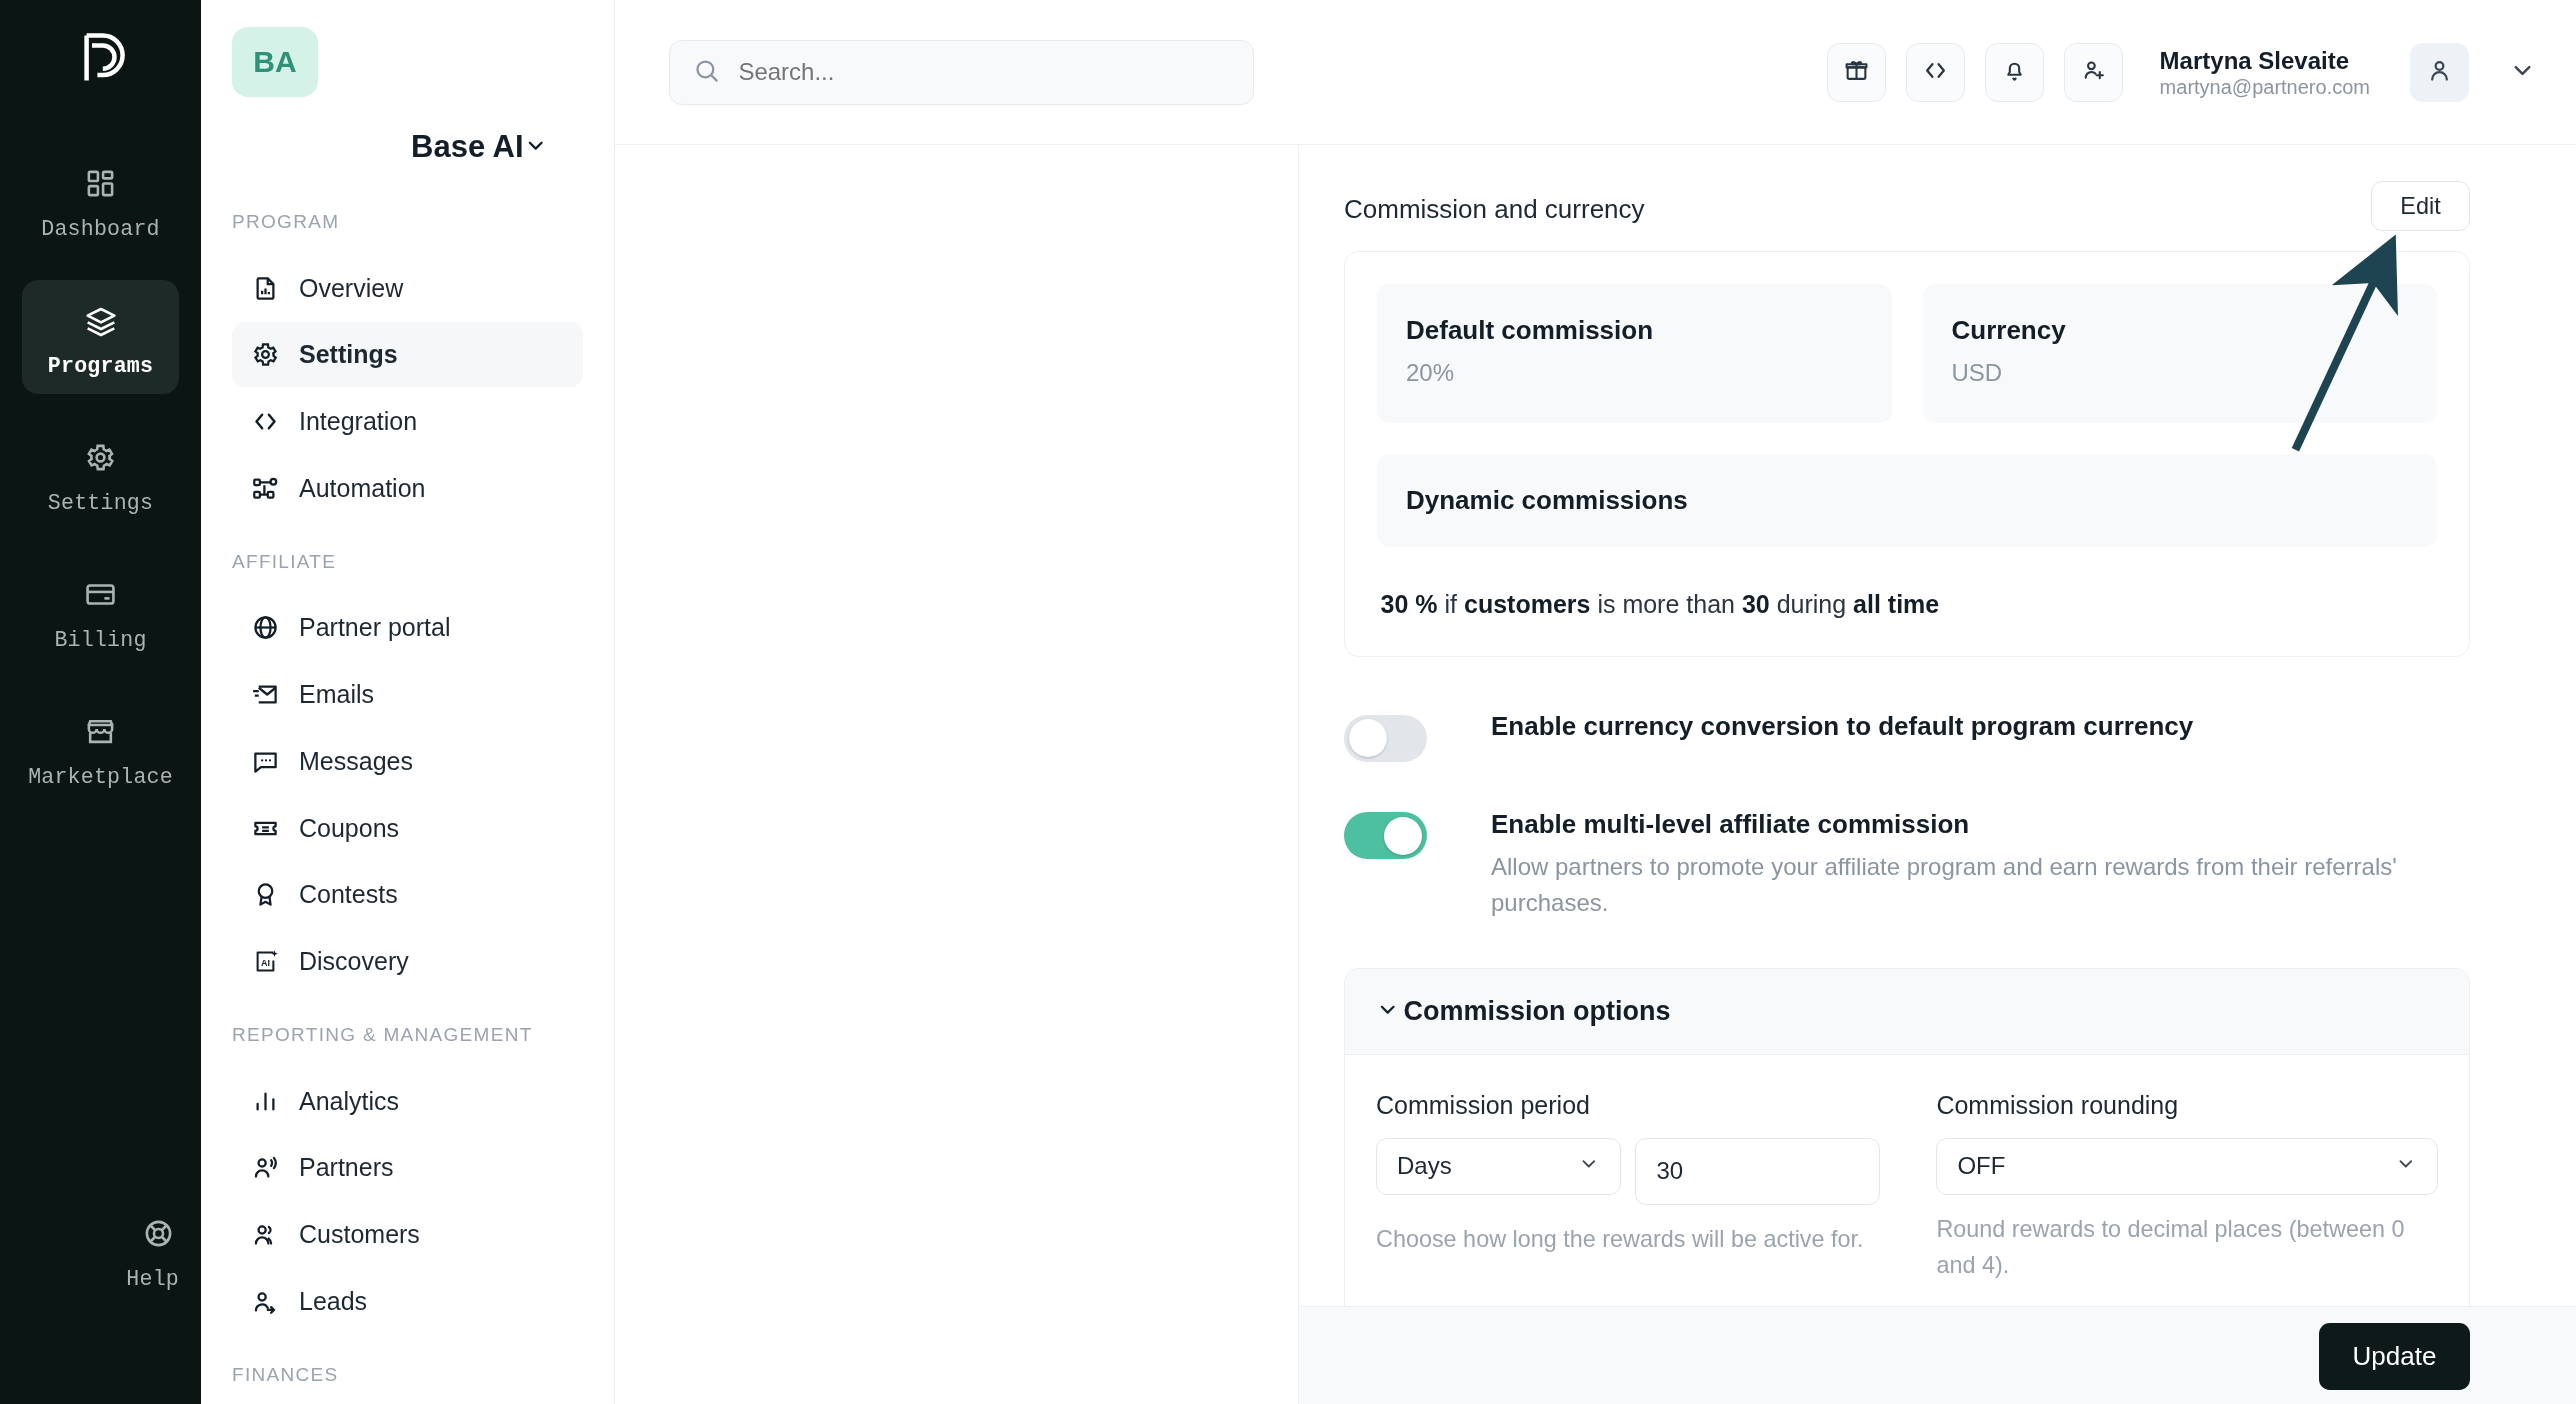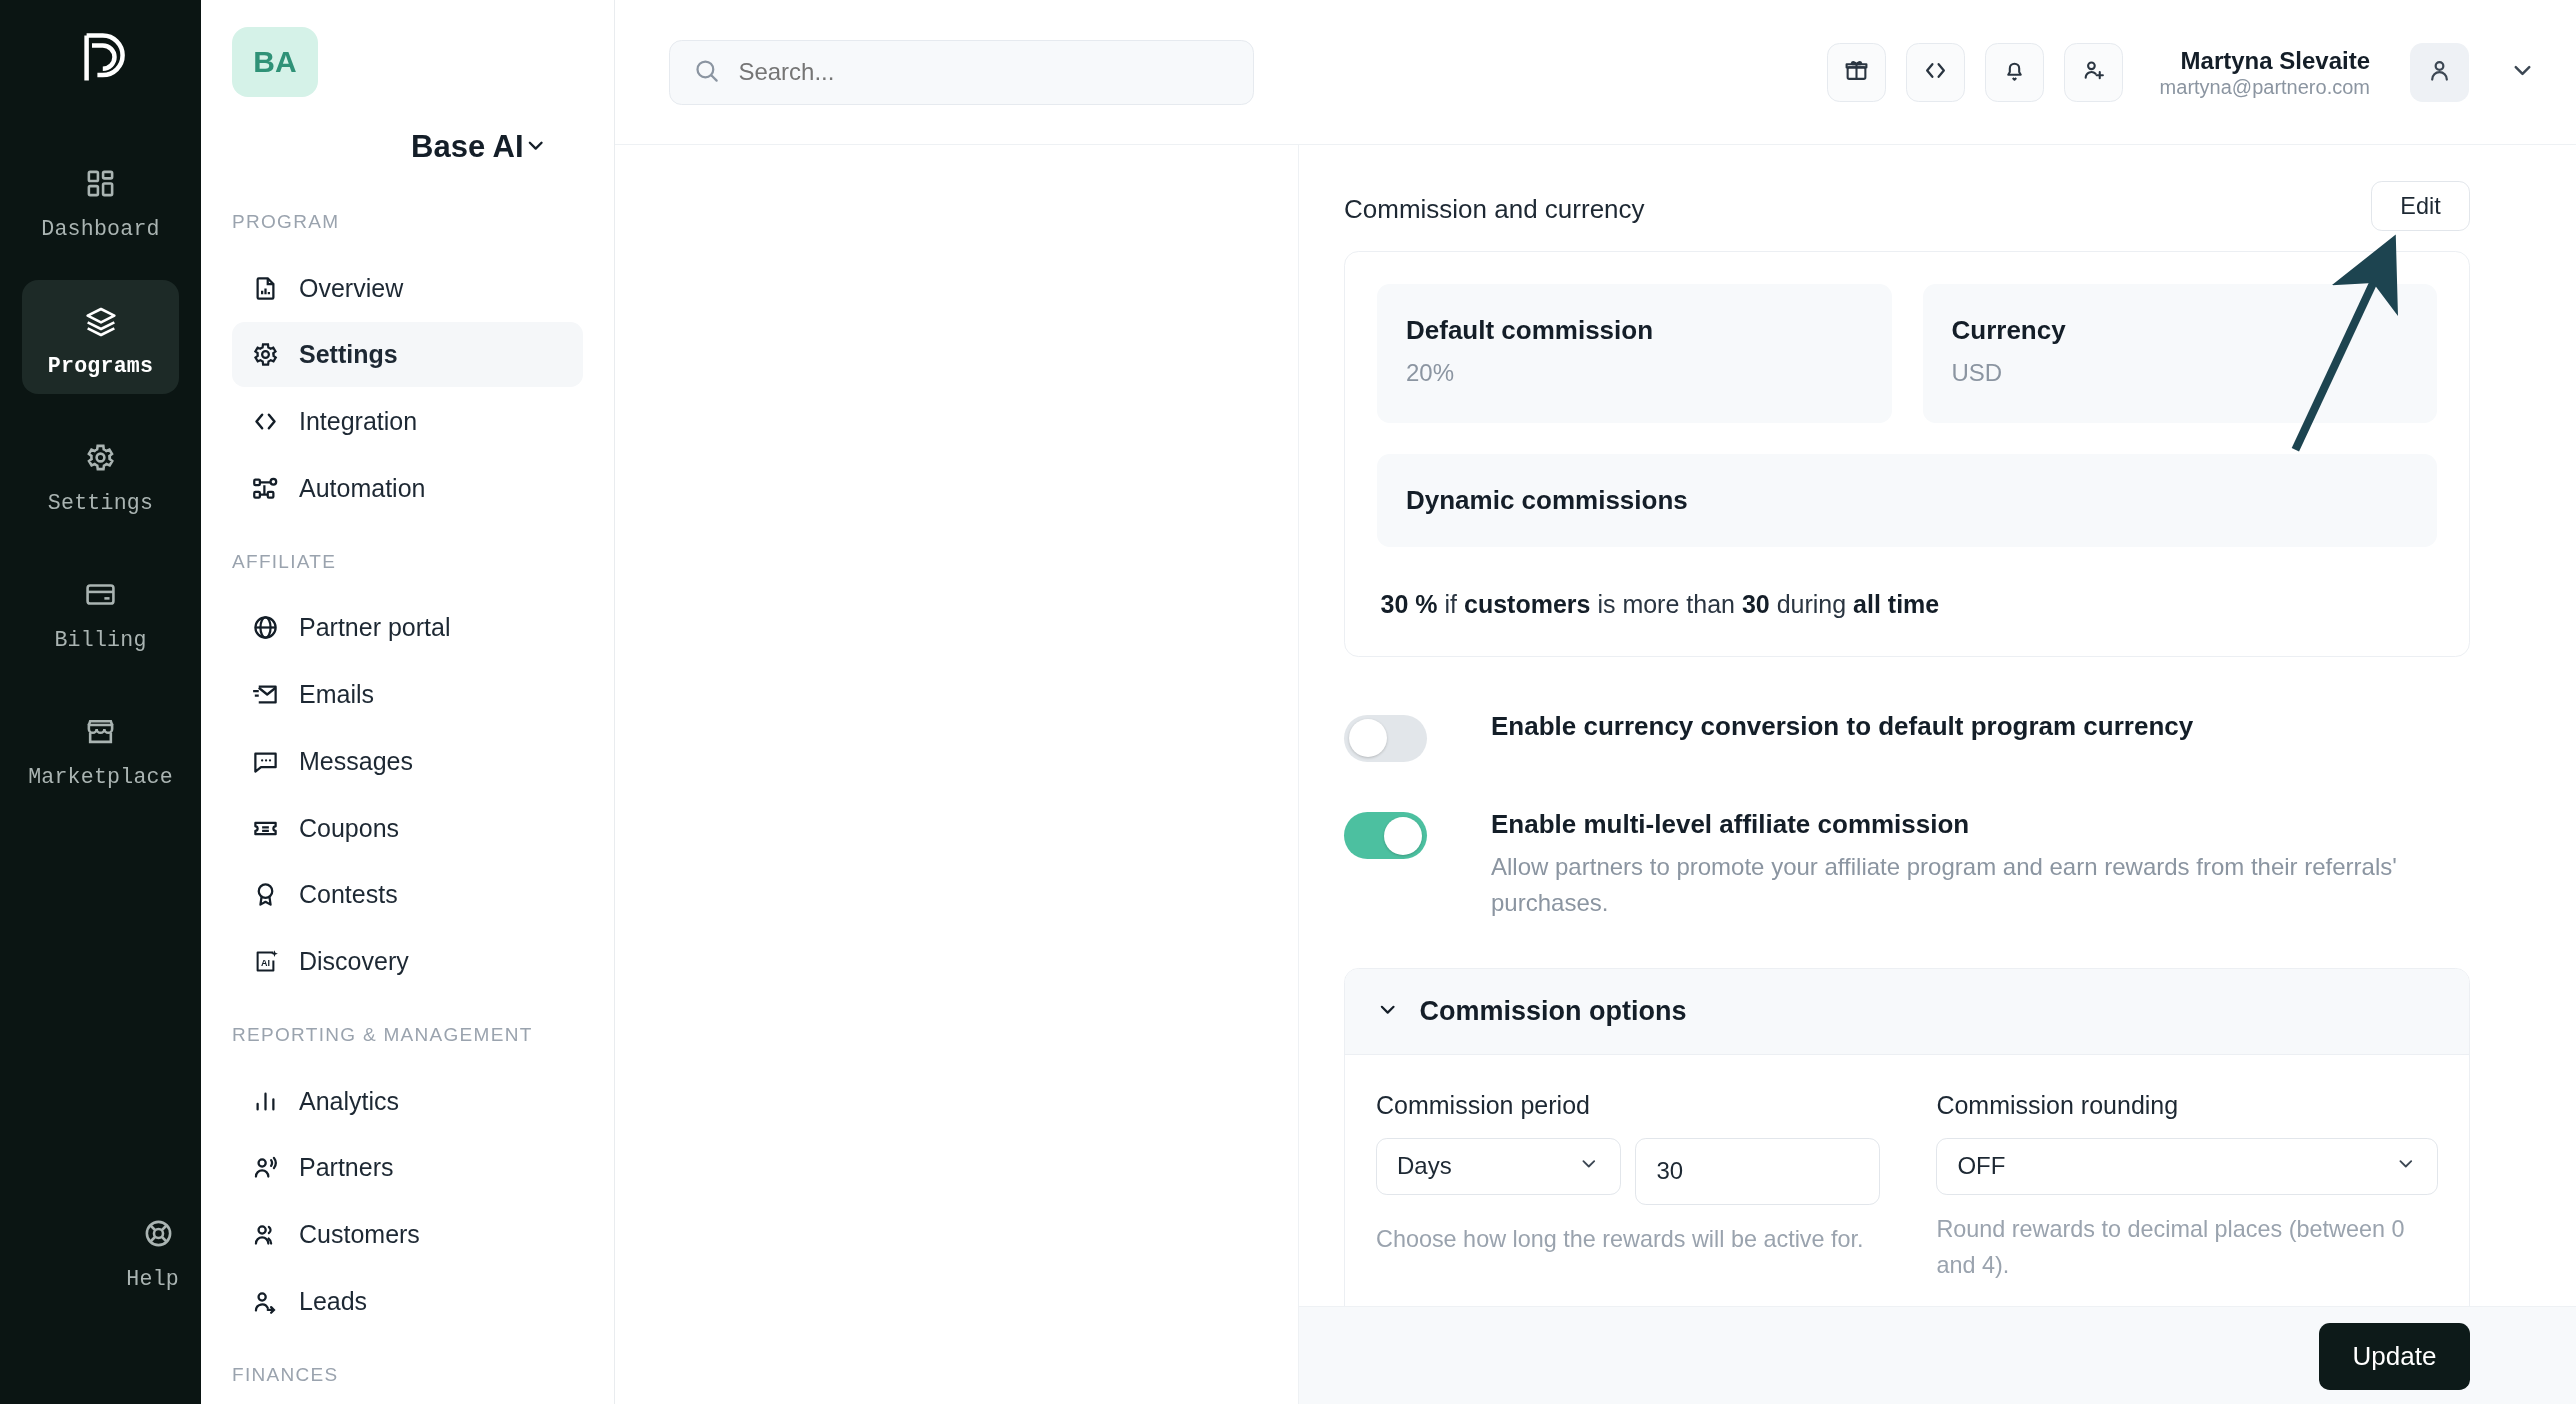--- a/index.html
+++ b/index.html
@@ -66,21 +66,21 @@
   .search input {
     border: 0; outline: 0; background: transparent; font-size: 24px;
     color: #8b95a1; font-family: "Liberation Sans", sans-serif; width: 100%;
   }
   .top-right { margin-left: auto; display: flex; align-items: center; gap: 20px; }
   .icon-btn {
     width: 59px; height: 59px; border: 0.9px solid #e6eaef; border-radius: 12.6px;
     background: #fafbfc; display: flex; align-items: center; justify-content: center; cursor: pointer;
   }
   .icon-btn svg { stroke: #2a3541; }
-  .user-block { margin-left: 17px; text-align: right; }
+  .user-block { margin-left: 17px; text-align: left; }
   .user-name { font-size: 24px; font-weight: 700; color: #141e28; line-height: 1.25; }
   .user-mail { font-size: 20px; color: #8b95a1; }
   .avatar-btn {
     width: 59px; height: 59px; border-radius: 12.6px; background: #eef1f5;
     display: flex; align-items: center; justify-content: center; margin-left: 20px; cursor: pointer;
   }
   .avatar-btn svg { stroke: #3c4753; }
   .caret-btn { margin-left: 20px; cursor: pointer; display:flex; }
 
   
@@ -114,21 +114,21 @@
   .sw.on { background: #4cc0a0; }
   .sw .knob { position: absolute; top: 4.5px; width: 38px; height: 38px; border-radius: 50%; background: #fff; box-shadow: 0 0.9px 2.7px rgba(0,0,0,.2); }
   .sw.off .knob { left: 5.4px; }
   .sw.on .knob { right: 5.4px; }
   .tg-title { font-size: 26px; font-weight: 700; color: #141e28; margin-bottom: 9px; }
   .tg-desc { font-size: 24px; color: #8b95a1; line-height: 1.5; max-width: 926px; }
 
   .options { border: 0.9px solid #eceff3; border-radius: 14.4px; overflow: hidden; }
   .options-head {
     background: #f7f9fb; border-bottom: 0.9px solid #eceff3; padding: 27px 31px;
-    display: flex; align-items: center; gap: 20px; cursor: pointer;
+    display: flex; align-items: center; gap: 4px; cursor: pointer;
   }
   .options-title { font-size: 27px; font-weight: 700; color: #141e28; }
   .options-body { padding: 36px 31px 0; display: flex; gap: 56px; }
   .fld { flex: 1; }
   .fld-label { font-size: 25px; color: #1d2833; margin-bottom: 18px; }
   .fld-row { display: flex; gap: 14.4px; }
   .sel {
     height: 57px; border: 0.9px solid #e2e6eb; border-radius: 10.8px; background: #fff;
     display: flex; align-items: center; padding: 0 20px; font-size: 24px; color: #1d2833; cursor: pointer;
   }

